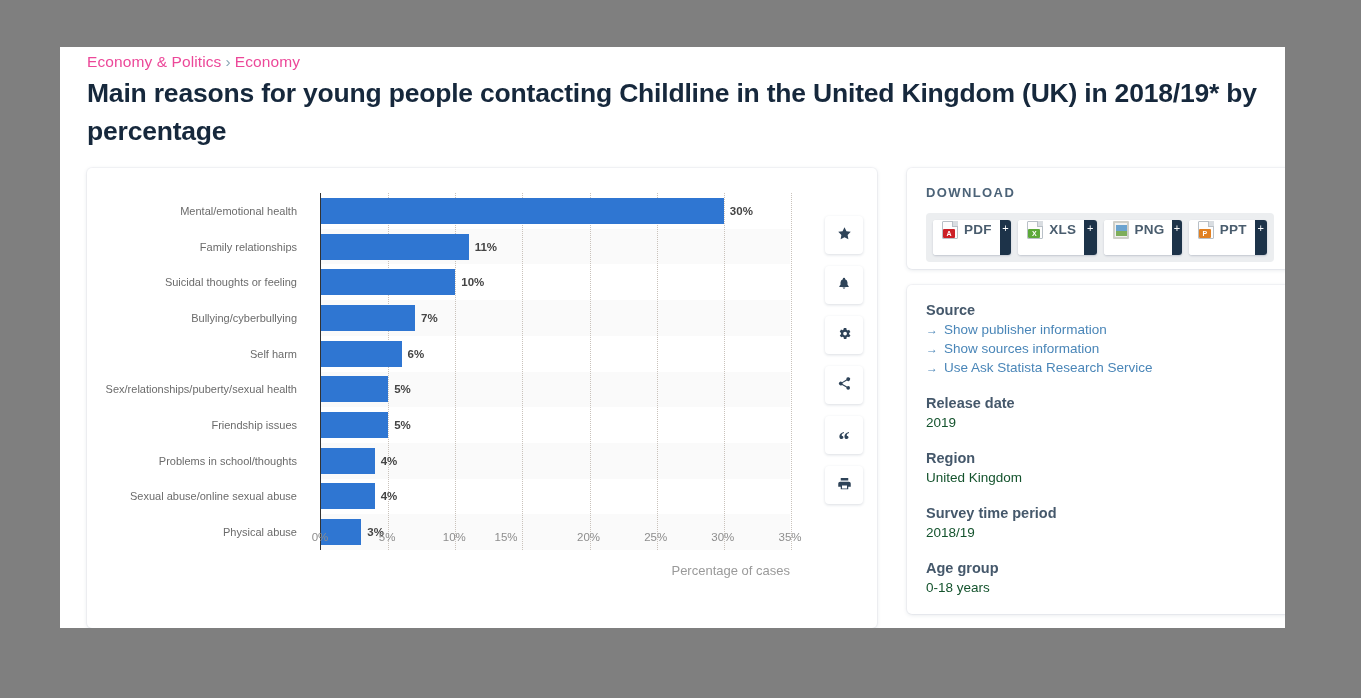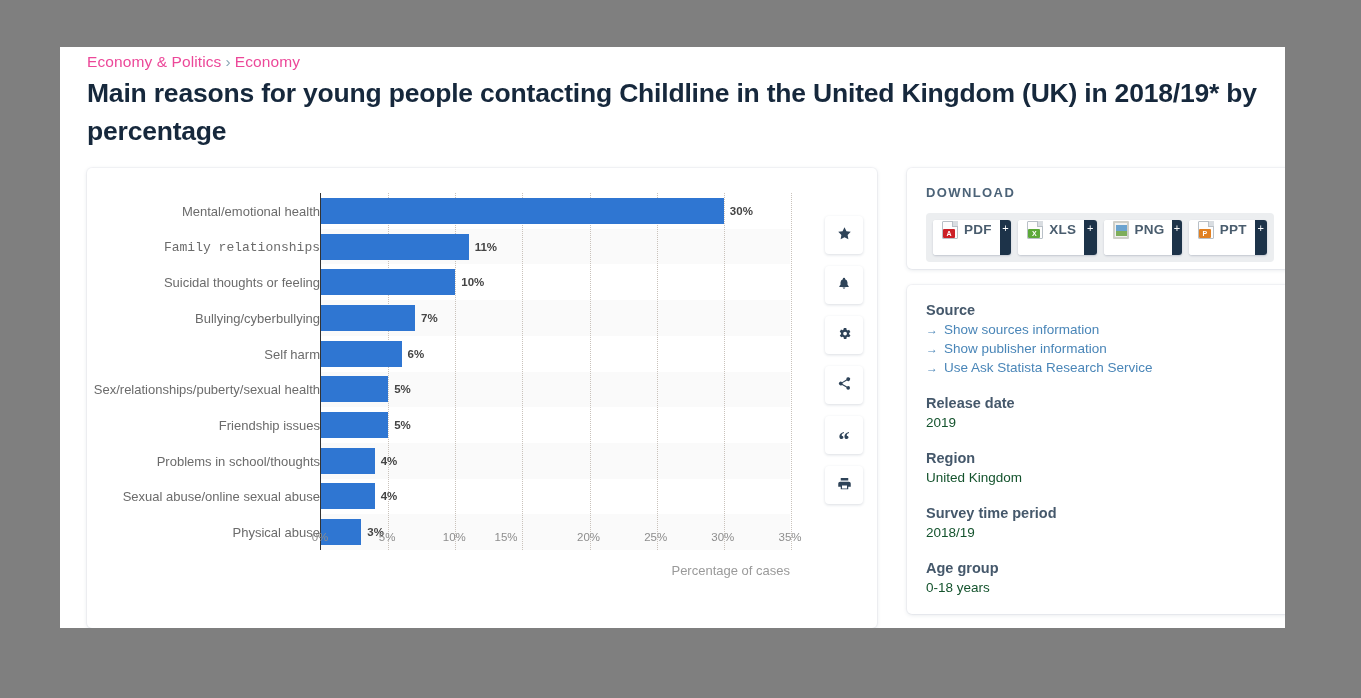--- a/index.html
+++ b/index.html
@@ -71,25 +71,25 @@
   }
 
   .chart-inner { position: absolute; inset: 0; }
 
   
   .cat-label {
     position: absolute;
     right: 557px;           
     width: 300px;
     text-align: right;
-    font-size: 13px;
+    font-size: 11px;
     color: #6b6b6b;
     white-space: nowrap;
     transform: translateY(-50%);
-    padding-right: 0;
+    padding-right: 23px;
   }
 
   
   #plot {
     position: absolute;
     left: 233px;
     top: 25px;
     width: 470px;
     height: 357px;
     border-left: 1px solid #333;
@@ -335,21 +335,21 @@
             <div class="bar-val" style="left: 73.1429px; top: 232.05px;">5%</div>
             <div class="bar" style="left: 0px; top: 267.75px; width: 53.7143px; background: rgb(47, 118, 210);"></div>
             <div class="bar-val" style="left: 59.7143px; top: 267.75px;">4%</div>
             <div class="bar" style="left: 0px; top: 303.45px; width: 53.7143px; background: rgb(47, 118, 210);"></div>
             <div class="bar-val" style="left: 59.7143px; top: 303.45px;">4%</div>
             <div class="bar" style="left: 0px; top: 339.15px; width: 40.2857px; background: rgb(47, 118, 210);"></div>
             <div class="bar-val" style="left: 46.2857px; top: 339.15px;">3%</div>
           </div>
         <div id="xaxis-title">Percentage of cases</div>
       <div class="cat-label" style="top: 42.85px;">Mental/emotional health</div>
-          <div class="cat-label" style="top: 78.55px; font-family: Liberation Mono, monospace;">Family relationships</div>
+          <div class="cat-label" style="top: 78.55px;">Family relationships</div>
           <div class="cat-label" style="top: 114.25px;">Suicidal thoughts or feeling</div>
           <div class="cat-label" style="top: 149.95px;">Bullying/cyberbullying</div>
           <div class="cat-label" style="top: 185.65px;">Self harm</div>
           <div class="cat-label" style="top: 221.35px;">Sex/relationships/puberty/sexual health</div>
           <div class="cat-label" style="top: 257.05px;">Friendship issues</div>
           <div class="cat-label" style="top: 292.75px;">Problems in school/thoughts</div>
           <div class="cat-label" style="top: 328.45px;">Sexual abuse/online sexual abuse</div>
           <div class="cat-label" style="top: 364.15px;">Physical abuse</div>
           <div class="xtick" style="left: 233px;">0%</div>
           <div class="xtick" style="left: 300.143px;">5%</div>
@@ -451,24 +451,24 @@
               </div>
               <div class="dl-plus">+</div>
             </div>
           </div>
       </div>
 
       <div class="panel" id="info-panel">
         <div class="info-h">Source</div>
 
         <a class="info-link" href="#">
-          <span class="arrow">→</span><span>Show sources information</span>
+          <span class="arrow">→</span><span>Show publisher information</span>
         </a>
         <a class="info-link" href="#">
-          <span class="arrow">→</span><span>Show publisher information</span>
+          <span class="arrow">→</span><span>Show sources information</span>
         </a>
         <a class="info-link" href="#">
           <span class="arrow">→</span><span>Use Ask Statista Research Service</span>
         </a>
 
         <div class="info-h spaced">Release date</div>
         <div class="info-v">2019</div>
 
         <div class="info-h spaced">Region</div>
         <div class="info-v">United Kingdom</div>

